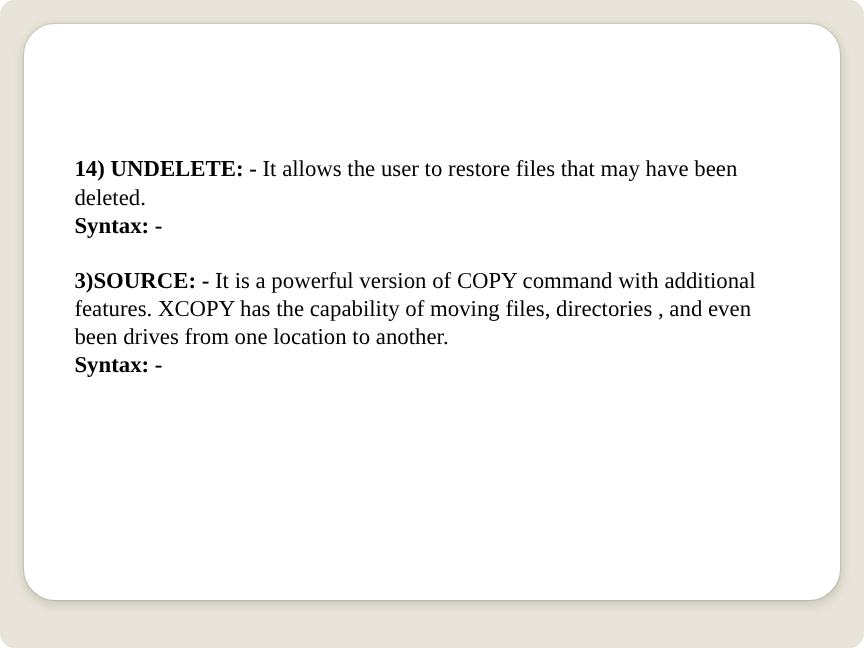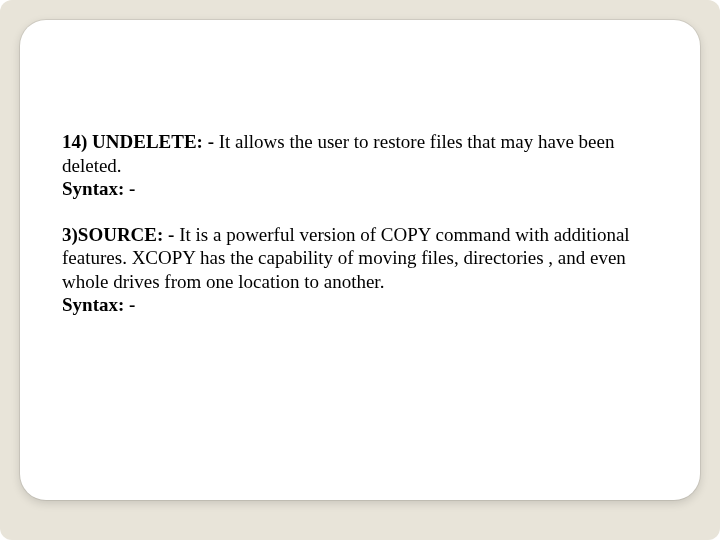--- a/index.html
+++ b/index.html
@@ -54,19 +54,19 @@
 <div class="slide">
   <div class="panel">
     <div class="content">
 
       <div class="entry">
         <span class="b">14) </span><span class="b">UNDELETE: -</span><span> It allows the user to restore files that may have been deleted.</span><br>
         <span class="b">Syntax: -</span><br>
       </div>
 
       <div class="entry">
-        <span class="b">3)</span><span class="b">SOURCE: -</span><span> It is a powerful version of COPY command with additional features. XCOPY has the capability of moving files, directories , and even whole drives from one location to another.</span><br>
+        <span class="b">3)</span><span class="b">SOURCE: -</span><span> It is a powerful version of COPY command with additional features. XCOPY has the capability of moving files, directories , and even been drives from one location to another.</span><br>
         <span class="b">Syntax: -</span><br>
       </div>
 
     </div>
   </div>
 </div>
 
 </body></html>

